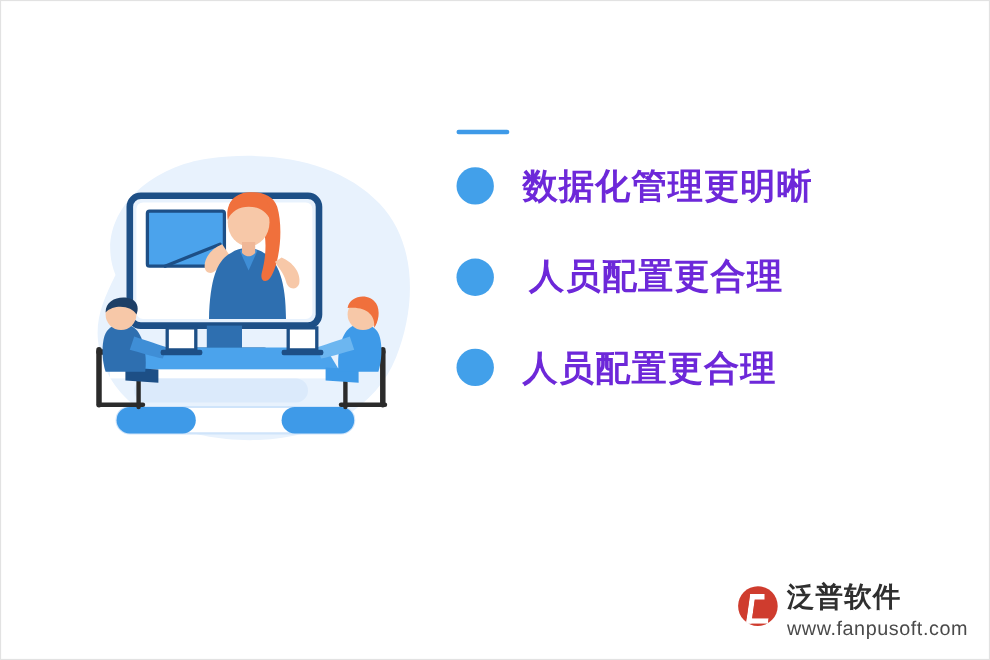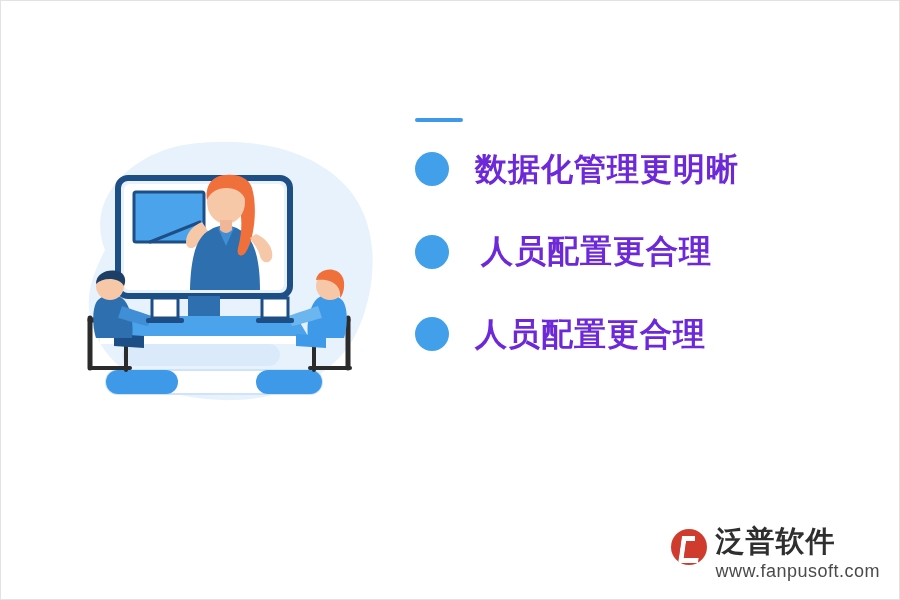--- a/index.html
+++ b/index.html
@@ -105,21 +105,21 @@
   }
   .logo-mark:after {
     content: "";
     position: absolute;
     left: 13px; top: 7px;
     width: 11px; height: 5px;
     background: #ffffff;
   }
   .logo-text-wrap { display: flex; flex-direction: column; }
   .logo-name {
-    font-size: 29px;
+    font-size: 25px;
     font-weight: bold;
     color: #2f2f2f;
     letter-spacing: 1px;
     line-height: 1;
   }
   .logo-url {
     font-size: 18px;
     color: #4a4a4a;
     letter-spacing: 0.5px;
     margin-top: 5px;

